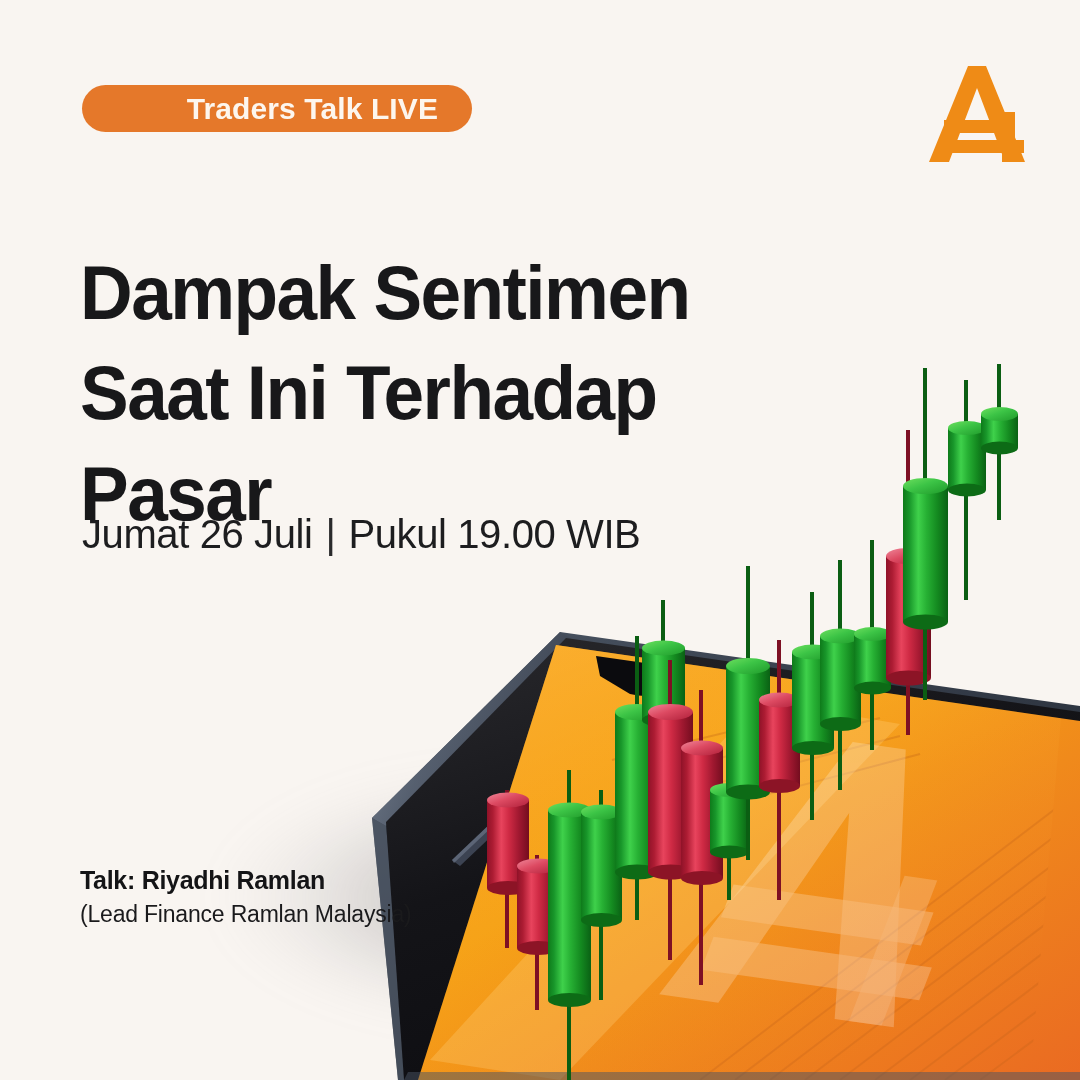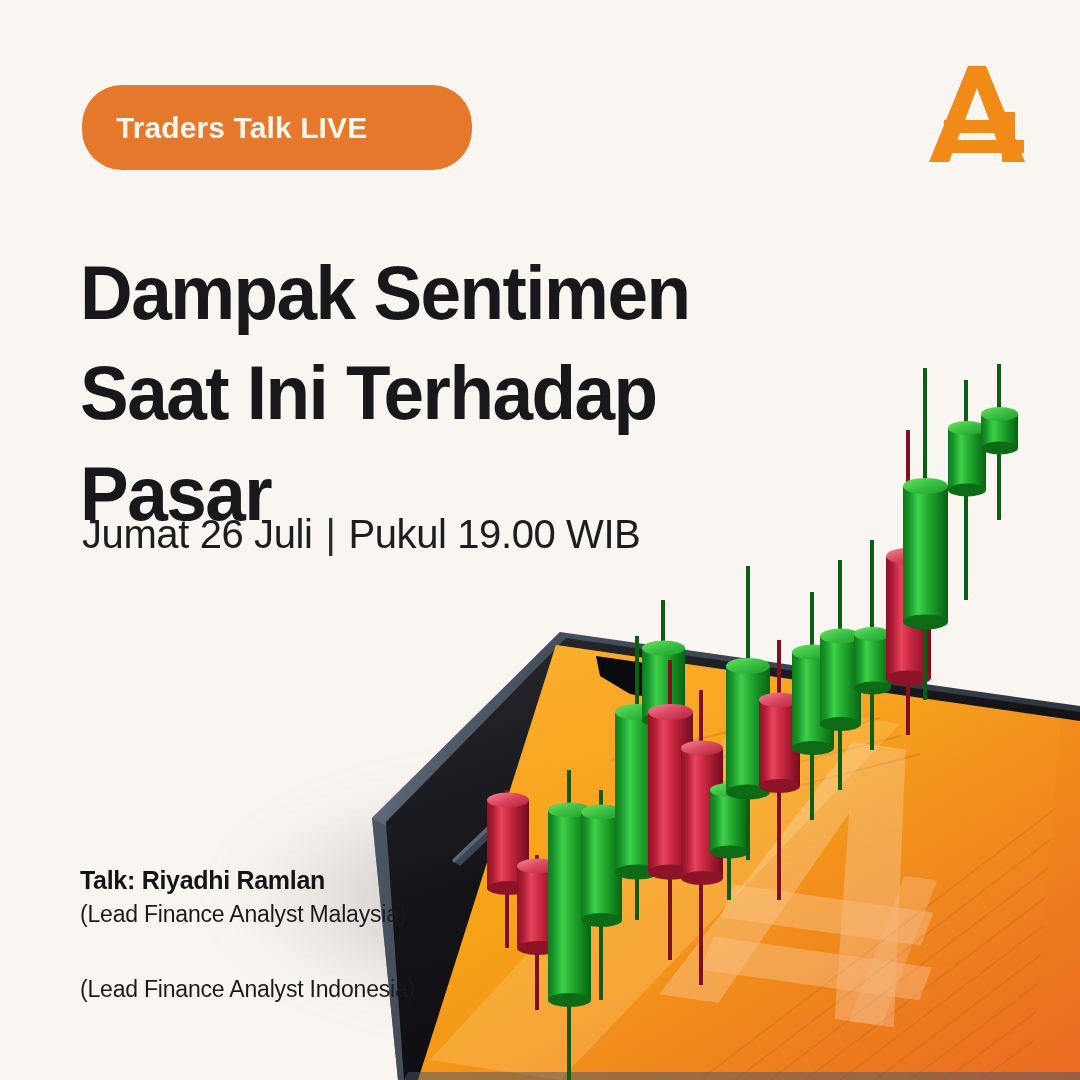--- a/index.html
+++ b/index.html
@@ -33,22 +33,22 @@
 
   
   .brand-logo{
     position:absolute;right:44px;top:58px;
     width:110px;height:112px;
   }
 
   
   .badge{
     position:absolute;left:82px;top:85px;
-    height:85px;min-width:390px;
-    display:flex;align-items:center;justify-content:flex-start;
+    height:47px;min-width:390px;
+    display:flex;align-items:center;justify-content:flex-end;
     background:#e5782a;
     border-radius:40px;
     padding:0 34px;
     box-sizing:border-box;
   }
   .badge-label{
     color:#fdf6ee;
     font-size:30px;
     font-weight:bold;
     letter-spacing:.1px;
@@ -350,18 +350,17 @@
   </h1>
 
   <div class="dateline">
     <span>Jumat 26 Juli</span>
     <span class="date-sep">|</span>
     <span>Pukul 19.00 WIB</span>
   </div>
 
   <div class="people">
     <p class="p-name">Talk: Riyadhi Ramlan</p>
-    <p class="p-role">(Lead Finance Analyst Malaysia)</p>
+    <p class="p-role">(Lead Finance Ramlan Malaysia)</p>
     <div class="p-gap"></div>
-    <p class="p-role">(Lead Finance Analyst Indonesia)</p>
   </div>
 
 </div>
 
 </body></html>

